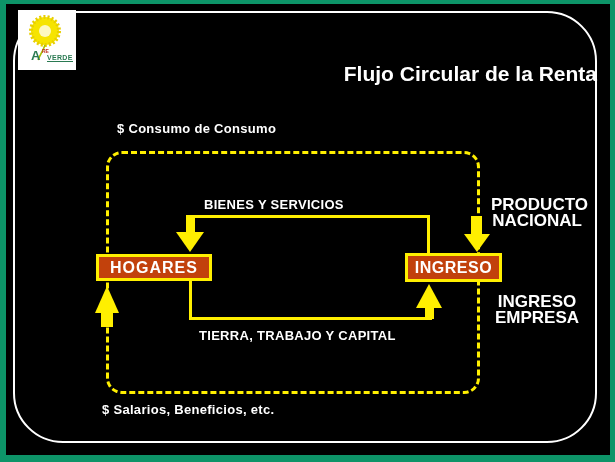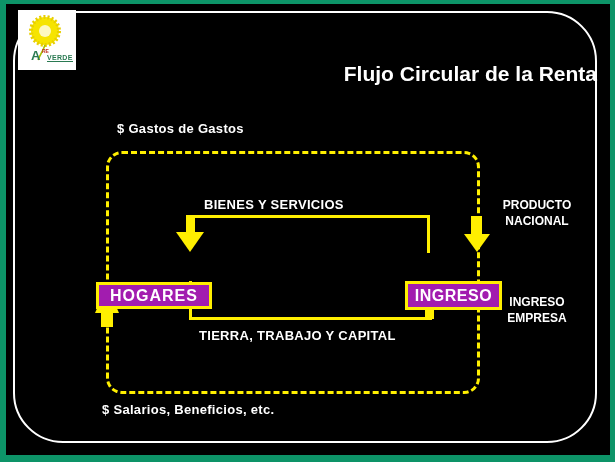--- a/index.html
+++ b/index.html
@@ -64,38 +64,38 @@
   .income-arrow-head{left:95px;top:286px;
     border-left:12px solid transparent;border-right:12px solid transparent;
     border-bottom:27px solid #ffef00;}
   .income-arrow-stem{left:101px;top:311px;width:12px;height:16px;}
   .spending-arrow-stem{left:471px;top:216px;width:11px;height:19px;}
   .spending-arrow-head{left:464px;top:234px;
     border-left:13px solid transparent;border-right:13px solid transparent;
     border-top:18px solid #ffef00;}
   
   .node{
-    position:absolute;background:#a21caf;border:3px solid #ffef00;
+    position:absolute;background:#c2410c;border:3px solid #ffef00;
     color:#fff;font-weight:bold;font-size:16px;letter-spacing:1px;
     display:flex;align-items:center;justify-content:center;
-    box-sizing:border-box;z-index:3;margin-top:28px;
+    box-sizing:border-box;z-index:3;
   }
   .node-households{left:96px;top:254px;width:116px;height:27px;}
   .node-firms{left:405px;top:253px;width:97px;height:29px;letter-spacing:.5px;}
   
   .lbl{
     position:absolute;color:#fff;font-weight:bold;font-size:13px;
     white-space:nowrap;z-index:3;letter-spacing:.3px;
   }
   .lbl-gastos{left:117px;top:121px;}
   .lbl-bienes{left:204px;top:197px;}
   .lbl-tierra{left:199px;top:328px;}
   .lbl-salarios{left:102px;top:402px;}
   .lbl-wrap{
-    position:absolute;color:#fff;font-weight:bold;font-size:12px;
+    position:absolute;color:#fff;font-weight:bold;font-size:17px;
     width:92px;text-align:center;line-height:16px;z-index:3;white-space:normal;
   }
   .lbl-producto{left:491px;top:197px;}
   .lbl-ingreso{left:491px;top:294px;}
 </style>
 </head>
 <body>
 
 <div class="black-area"></div>
 <div class="white-frame"></div>
@@ -126,18 +126,18 @@
 <div class="stem factors-arrow-stem"></div>
 
 <div class="head income-arrow-head"></div>
 <div class="stem income-arrow-stem"></div>
 <div class="stem spending-arrow-stem"></div>
 <div class="head spending-arrow-head"></div>
 
 <div class="node node-households">HOGARES</div>
 <div class="node node-firms">INGRESO</div>
 
-<div class="lbl lbl-gastos">$ Gastos de Gastos</div>
+<div class="lbl lbl-gastos">$ Consumo de Consumo</div>
 <div class="lbl lbl-bienes">BIENES Y SERVICIOS</div>
 <div class="lbl-wrap lbl-producto">PRODUCTO NACIONAL</div>
 <div class="lbl-wrap lbl-ingreso">INGRESO EMPRESA</div>
 <div class="lbl lbl-tierra">TIERRA, TRABAJO Y CAPITAL</div>
 <div class="lbl lbl-salarios">$ Salarios, Beneficios, etc.</div>
 
 </body></html>

